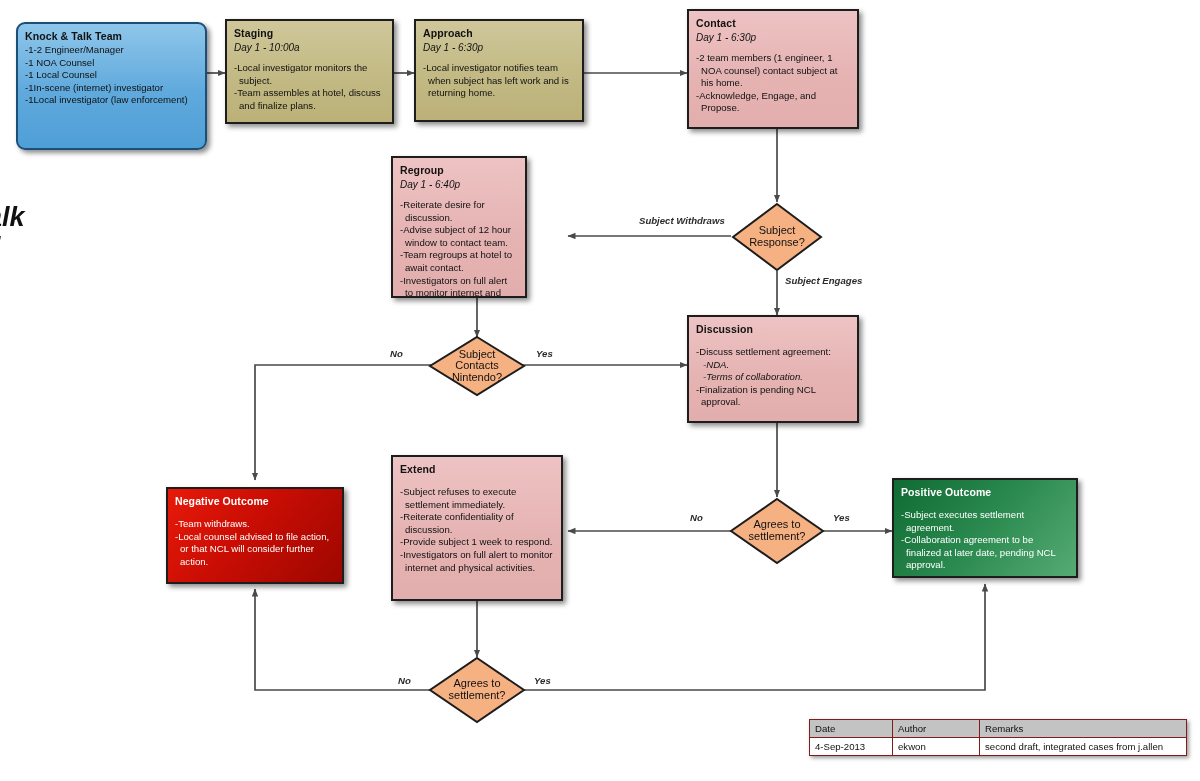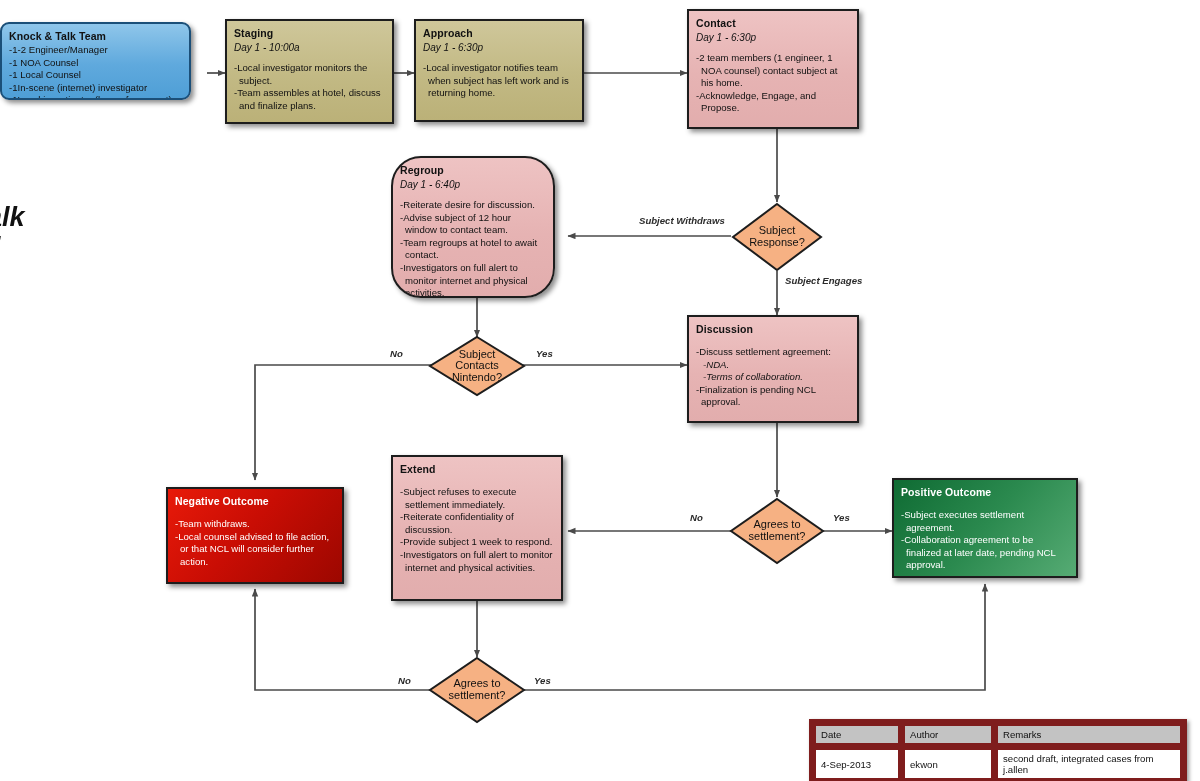--- a/index.html
+++ b/index.html
@@ -160,21 +160,21 @@
   .revtable {
     position: absolute;
     left: 809px;
     top: 719px;
     width: 378px;
     border-collapse: collapse;
     box-shadow: 2px 2px 4px rgba(0,0,0,0.4);
     background: #fff;
   }
   .revtable td, .revtable th {
-    border: 7px solid #7f1d1d;
+    border: 1px solid #7f1d1d;
     font-size: 9.6px;
     padding: 3px 5px;
     text-align: left;
     font-weight: normal;
     color: #111;
   }
   .revtable thead th {
     background: #c3c3c3;
   }
   .revtable .c-date { width: 72px; }
@@ -224,21 +224,21 @@
       <path d="M522,690 L985,690 L985,584"></path>
     </g>
   </svg>
 
   <div class="titleblock">
     <div class="main">k &amp; Talk</div>
     <div class="sub">Flow Proposal</div>
     <div class="jp">き台</div>
   </div>
 
-  <div class="node blue" style="left:0; top:22px; width:191px; height:78px;">
+  <div class="node blue" style="left:16px; top:22px; width:191px; height:128px;">
     <div class="title">Knock &amp; Talk Team</div>
     <ul>
       <li>1-2 Engineer/Manager</li>
       <li>1 NOA Counsel</li>
       <li>1 Local Counsel</li>
       <li>1In-scene (internet) investigator</li>
       <li>1Local investigator (law enforcement)</li>
     </ul>
   </div>
 
@@ -261,21 +261,21 @@
 
   <div class="node pink" style="left:687px; top:9px; width:172px; height:120px;">
     <div class="title">Contact</div>
     <div class="subtitle">Day 1 - 6:30p</div>
     <ul>
       <li>2 team members (1 engineer, 1 NOA counsel) contact subject at his home.</li>
       <li>Acknowledge, Engage, and Propose.</li>
     </ul>
   </div>
 
-  <div class="node pink" style="left:391px; top:156px; width:164px; height:142px;border-radius:30px;">
+  <div class="node pink" style="left:391px; top:156px; width:136px; height:142px;">
     <div class="title">Regroup</div>
     <div class="subtitle">Day 1 - 6:40p</div>
     <ul>
       <li>Reiterate desire for discussion.</li>
       <li>Advise subject of 12 hour window to contact team.</li>
       <li>Team regroups at hotel to await contact.</li>
       <li>Investigators on full alert to monitor internet and physical activities.</li>
     </ul>
   </div>
 

